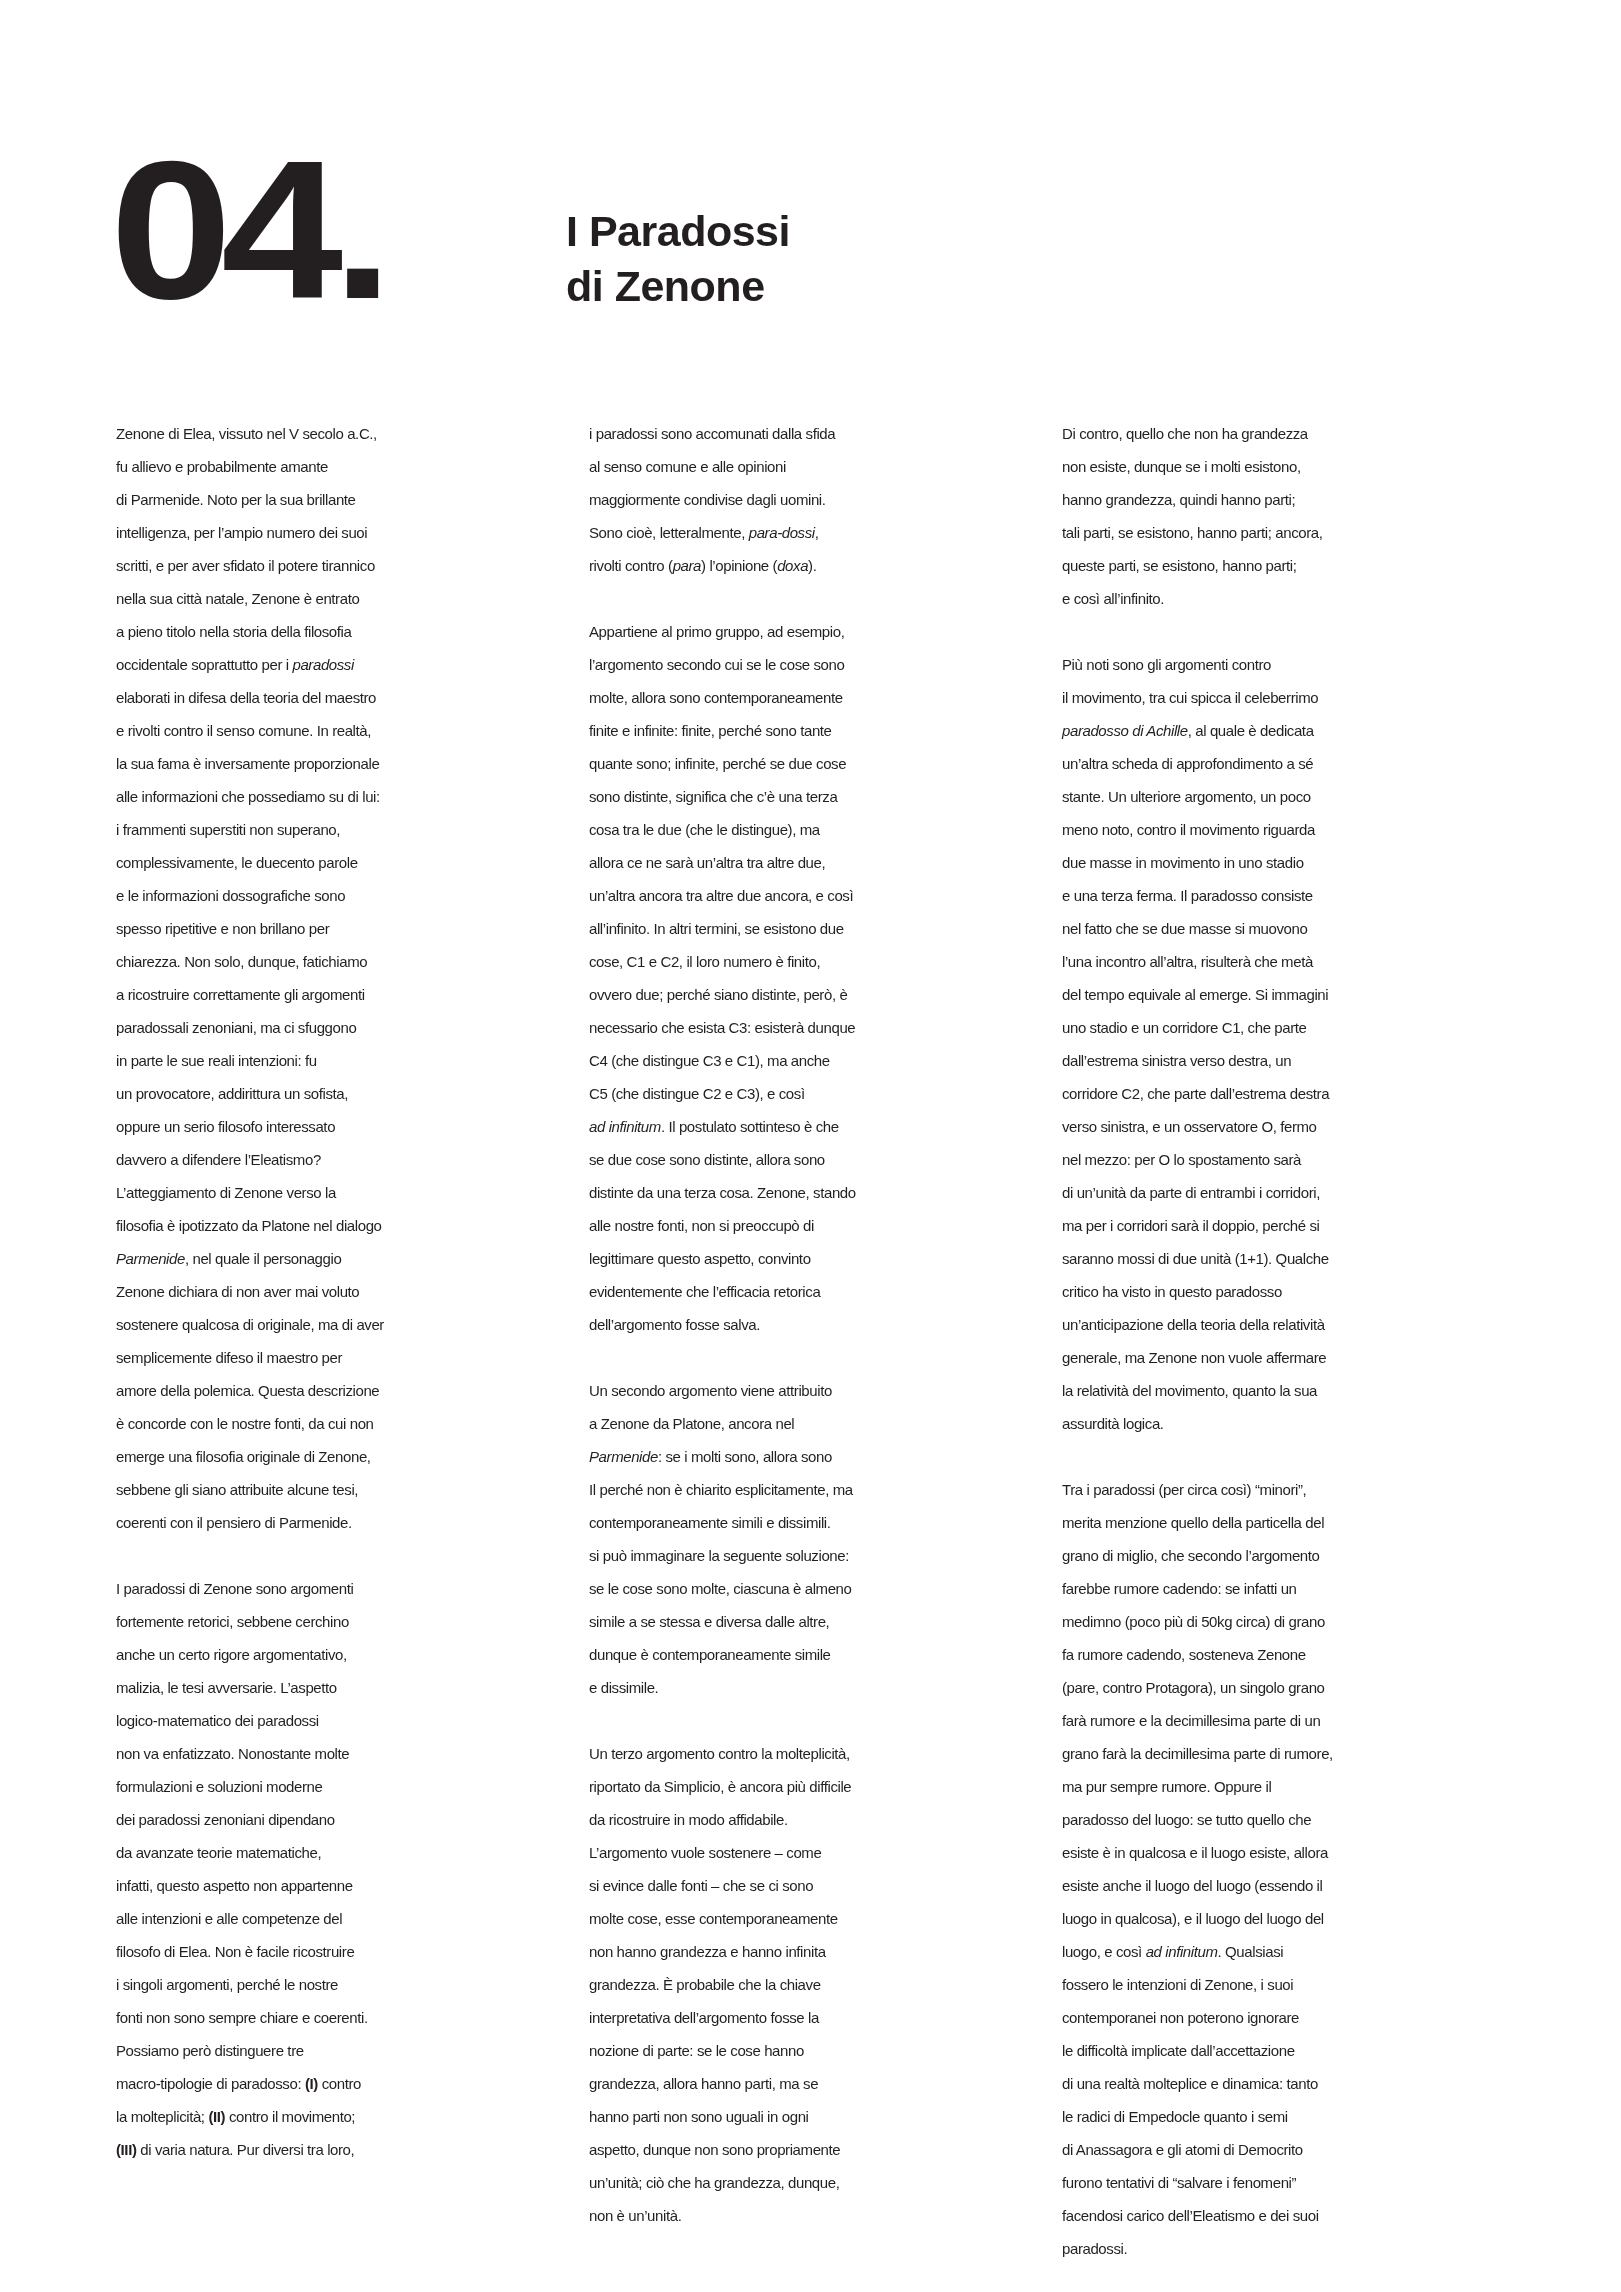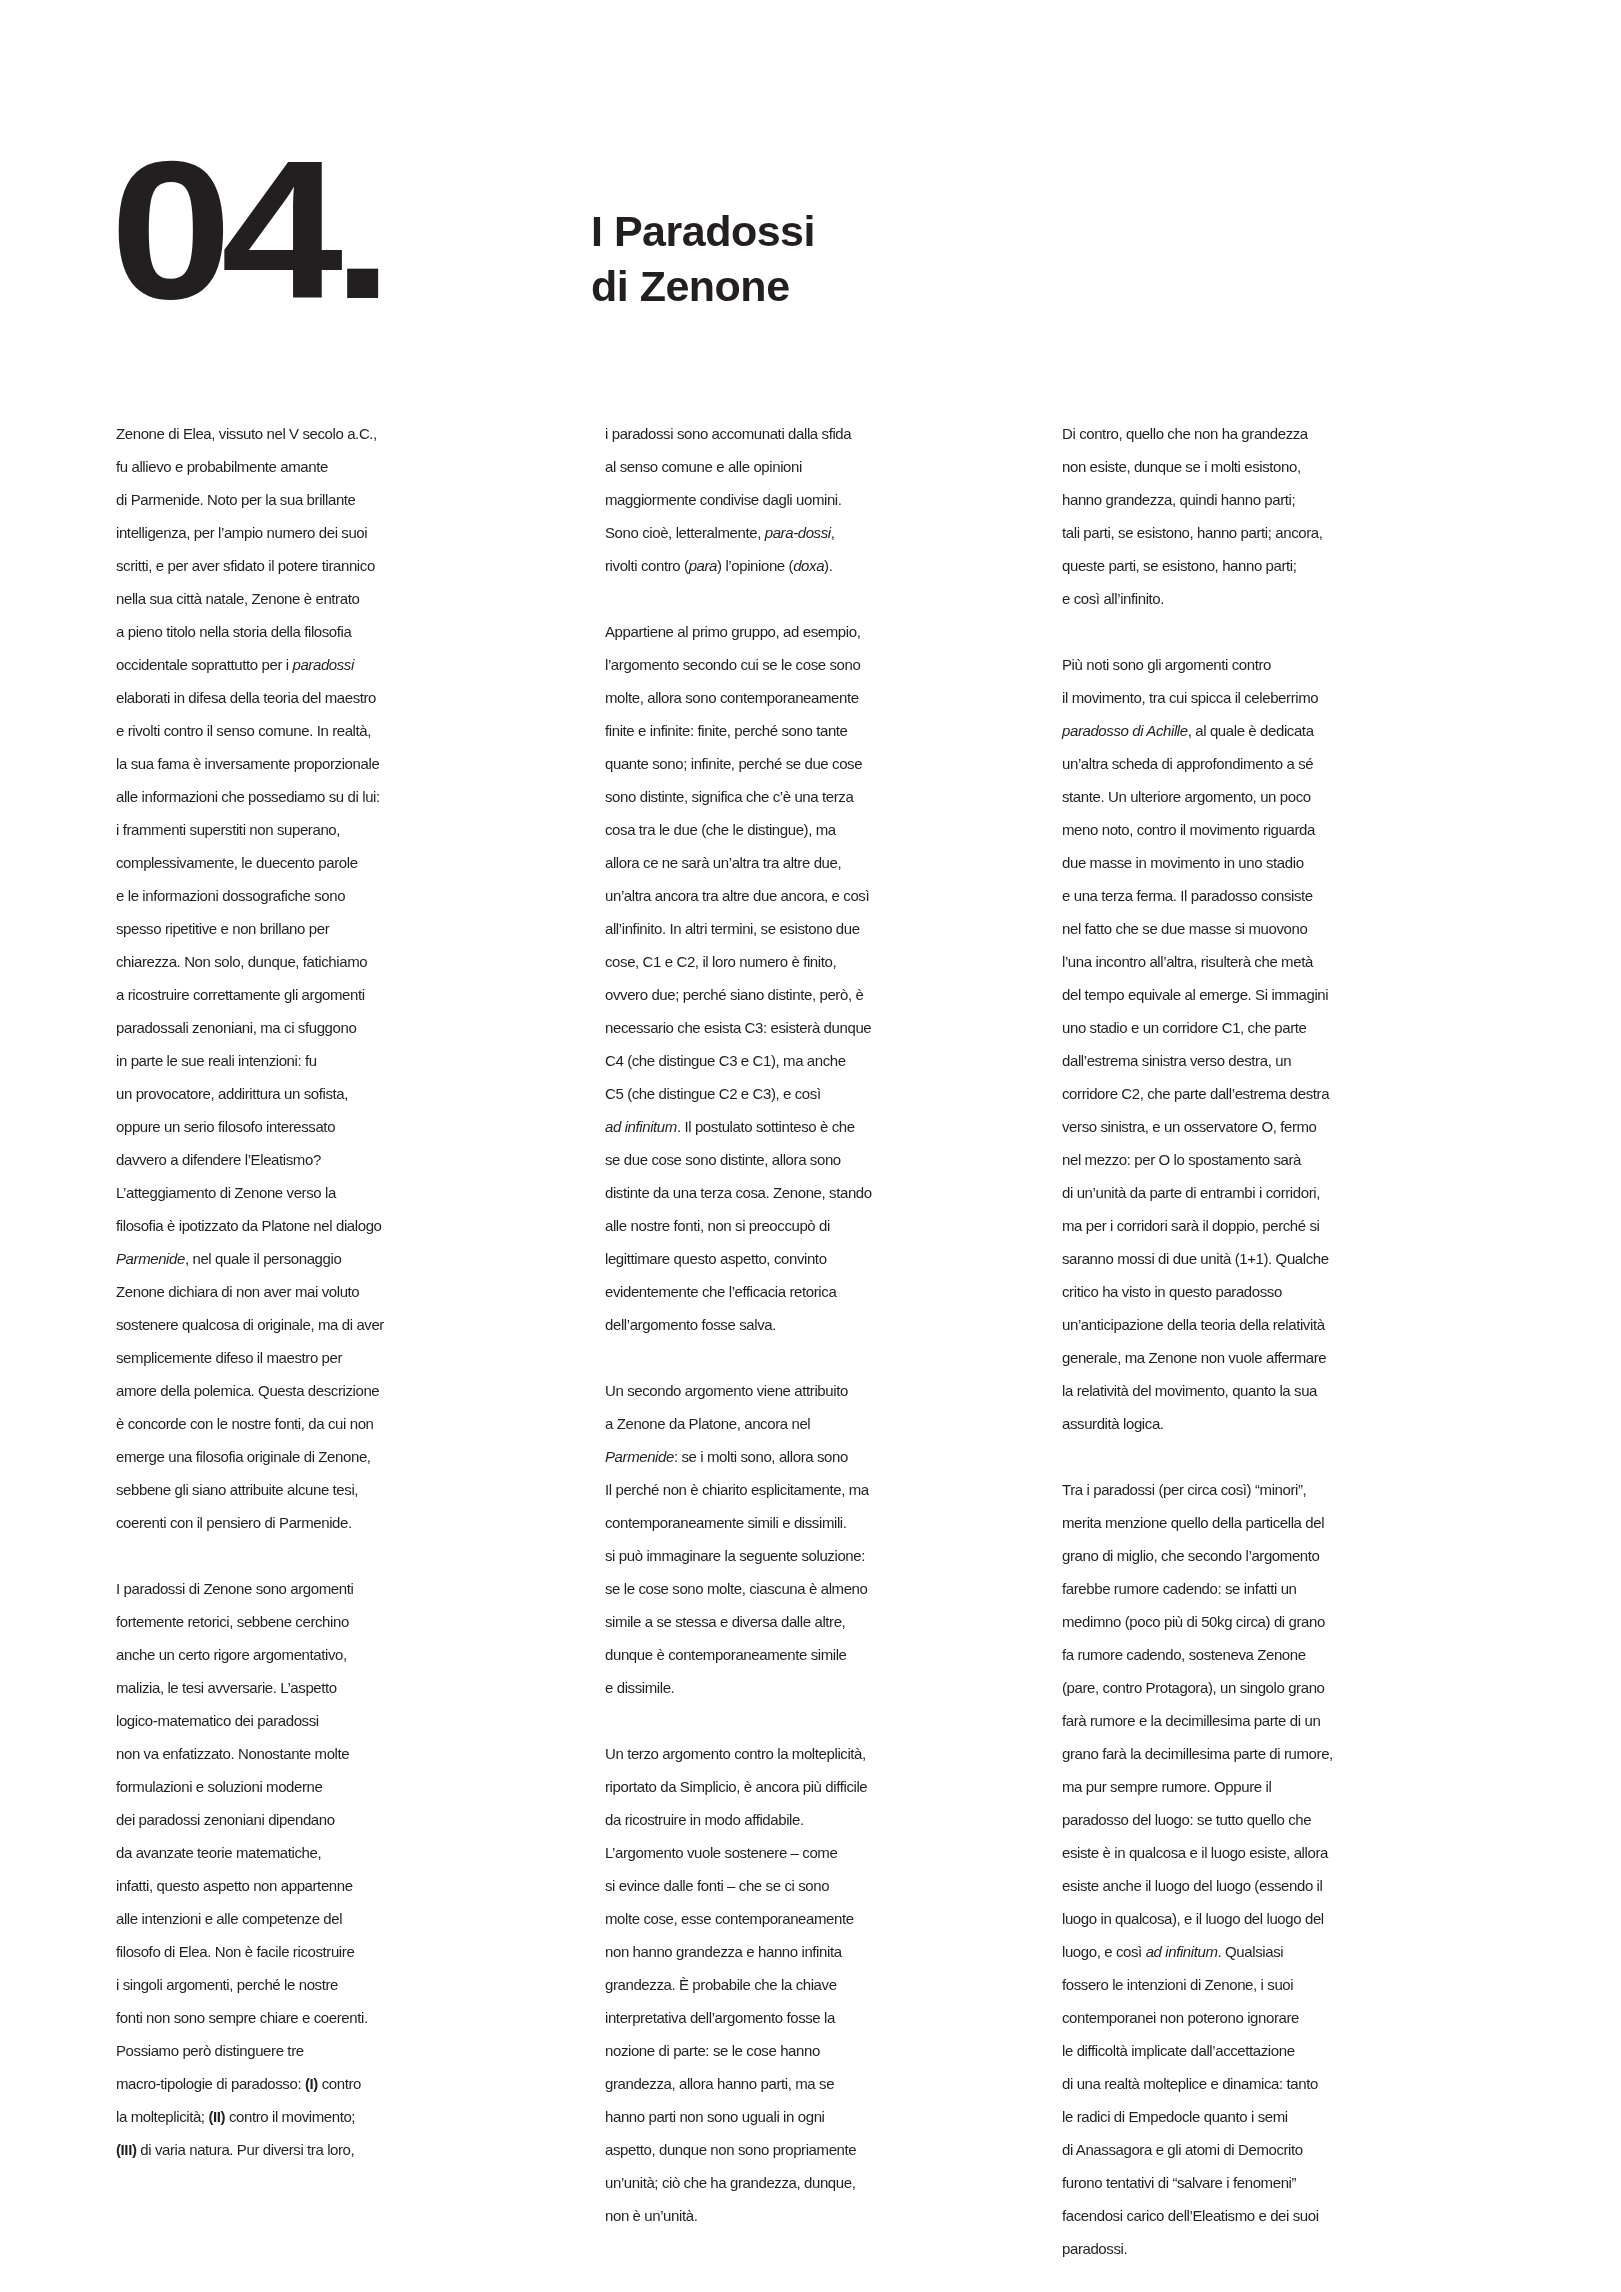--- a/index.html
+++ b/index.html
@@ -1,27 +1,27 @@
 <!DOCTYPE html>
 <html><head>
 <meta charset="utf-8">
 <style>
   html, body { margin: 0; padding: 0; background: #ffffff; }
   body { width: 1621px; height: 2293px; position: relative; overflow: hidden;
          font-family: "Liberation Sans", sans-serif; color: #231f20; }
   .chapter-num { position: absolute; left: 110px; top: 147px; font-family: "Liberation Sans", sans-serif;
                  font-weight: 700; font-size: 196px; line-height: 167px; letter-spacing: -9.8px; color: #231f20;
                  transform: scaleX(1.12); transform-origin: left top; }
-  .title { position: absolute; left: 591px; top: 204px; font-family: "Liberation Sans", sans-serif;
+  .title { position: absolute; left: 566px; top: 204px; font-family: "Liberation Sans", sans-serif;
            font-weight: 700; font-size: 43px; line-height: 55px; color: #231f20; letter-spacing: -0.5px; }
   .title span { display: block; }
   .col { position: absolute; top: 417px; width: 470px; font-size: 15px; line-height: 33px;
          color: #231f20; letter-spacing: -0.4px; }
   .col1 { left: 116px; }
-  .col2 { left: 589px; margin-left: 16px; }
+  .col2 { left: 589px; }
   .col3 { left: 1062px; }
   .para { margin: 0 0 33px 0; }
   .line { display: block; white-space: nowrap; }
   .line i { font-style: italic; }
   .line b { font-weight: 700; }
 </style>
 </head>
 <body>
 
 <div class="chapter-num">04.</div>

